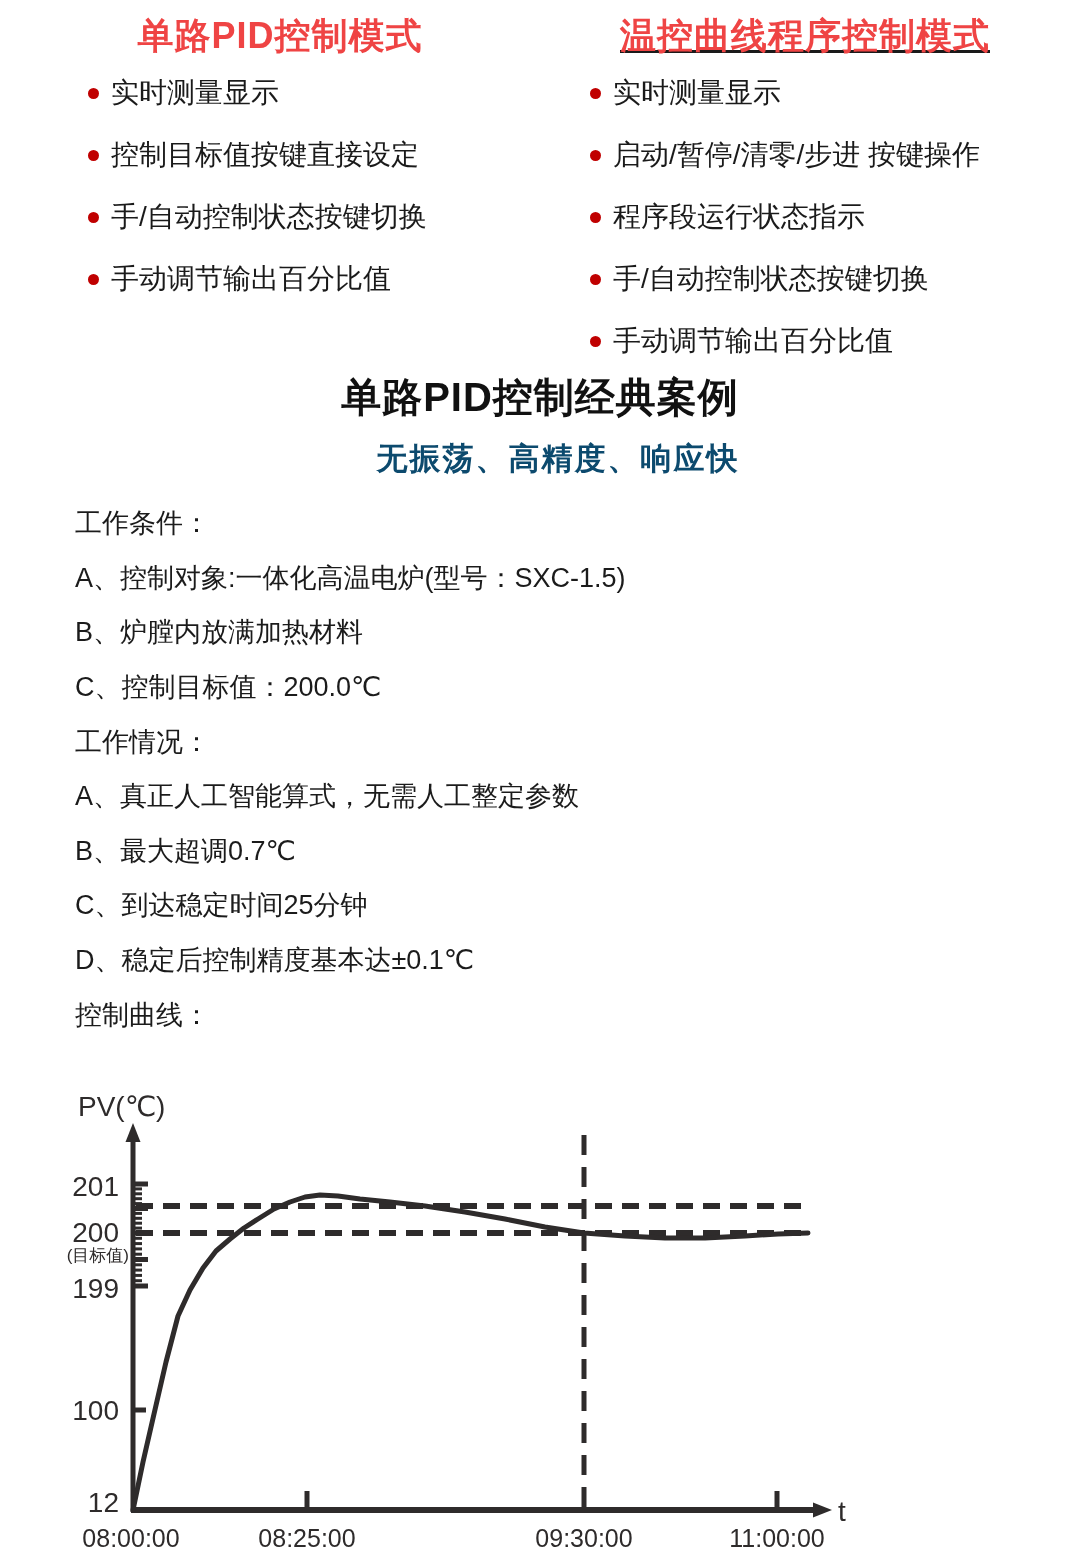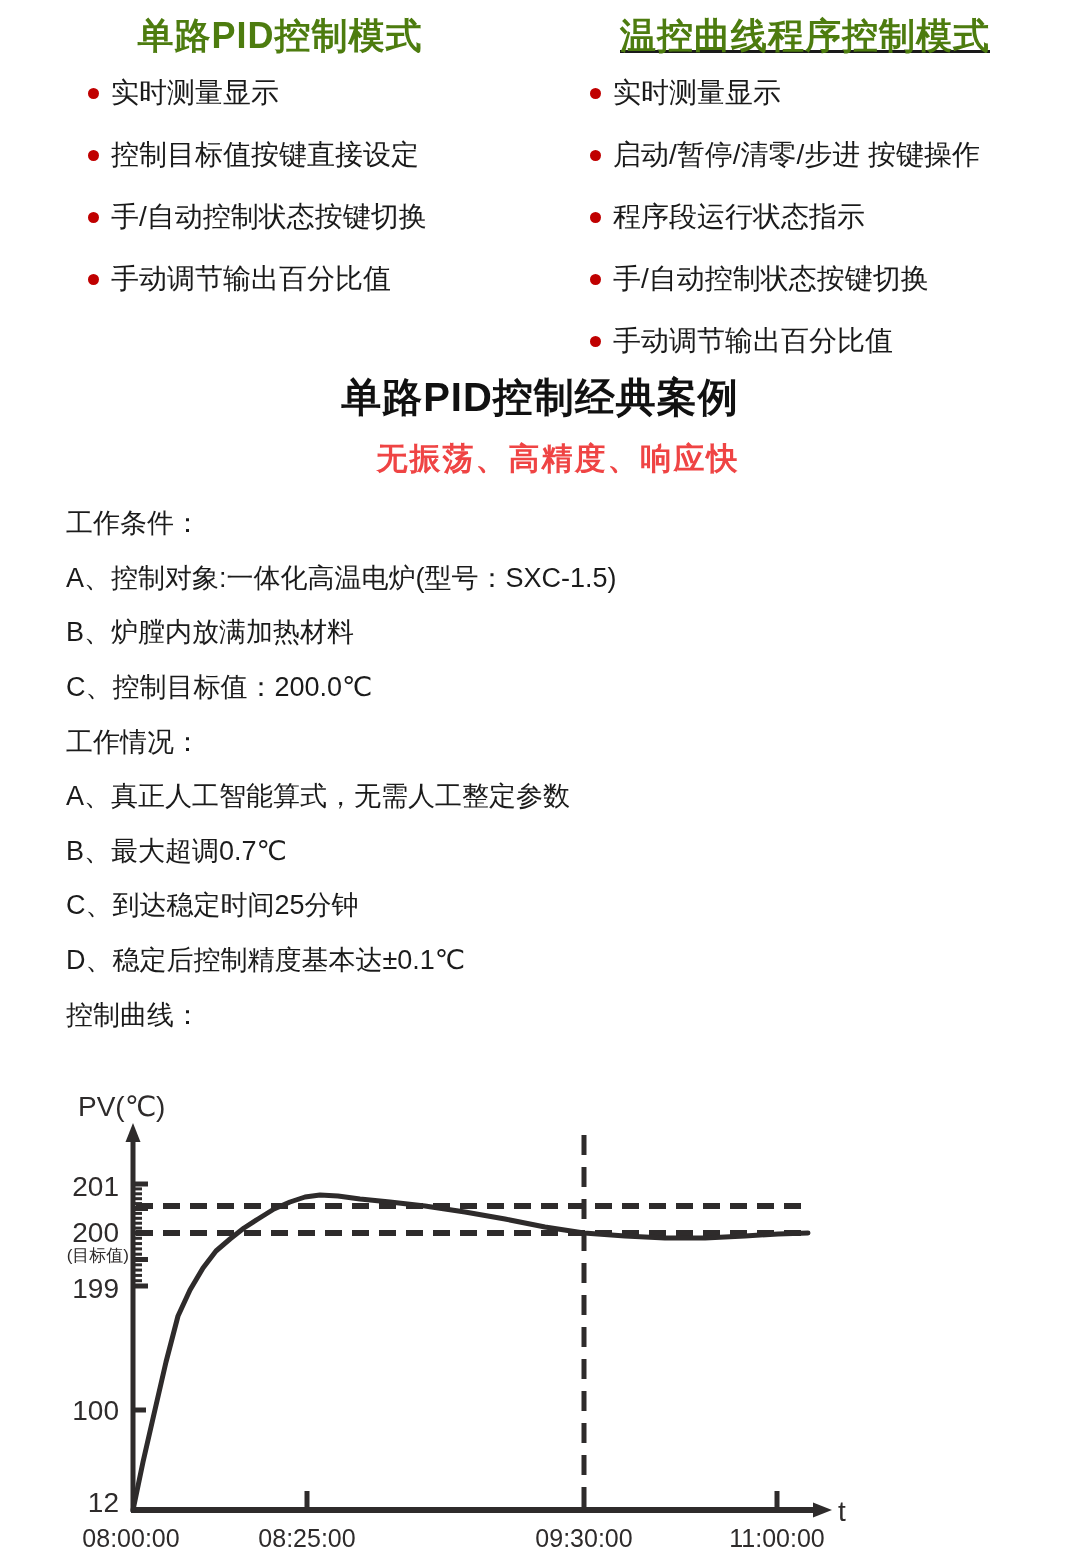--- a/index.html
+++ b/index.html
@@ -6,46 +6,46 @@
   html,body { background:#ffffff; }
   body {
     width:1080px; height:1562px; position:relative; overflow:hidden;
     font-family:"Liberation Sans","DejaVu Sans",sans-serif;
     color:#1a1a1a;
   }
   .abs { position:absolute; }
 
   
   .col-title {
-    font-size:36px; font-weight:700; color:#4d7c0f;
+    font-size:36px; font-weight:700; color:#ef4444;
     text-align:center; letter-spacing:1px; white-space:nowrap;
   }
   .feature-list { display:flex; flex-direction:column;gap:12px; }
   .feature-item { height:50px; display:flex; align-items:center; white-space:nowrap; }
   .bullet {
     width:11px; height:11px; border-radius:50%;
     flex:0 0 11px; margin-right:12px;
   }
   .feature-text { font-size:28px; font-weight:500; color:#1a1a1a; }
 
   
   .case-title {
     left:0; right:0; text-align:center;
     font-size:40px; font-weight:700; color:#111; letter-spacing:1px;
   }
   .case-subtitle {
     left:0; right:0; text-align:center;
-    font-size:31px; font-weight:700; color:#ef4444; letter-spacing:2px;padding-left:36px;
+    font-size:31px; font-weight:700; color:#0c4a6e; letter-spacing:2px;padding-left:36px;
   }
 
   
   .body-lines { display:flex; flex-direction:column; }
   .body-line {
     height:54.6px; display:flex; align-items:center;
-    font-size:27px; font-weight:500; color:#1b1b1b; white-space:nowrap;
+    font-size:27px; font-weight:500; color:#1b1b1b; white-space:nowrap;margin-left:9px;
   }
 
   
   #chart-wrap { left:0; top:1080px; width:1080px; height:482px; }
   #chart-svg { display:block; }
 </style>
 </head>
 <body>
 
 <div class="abs" style="left:60px; top:12px; width:440px;">

